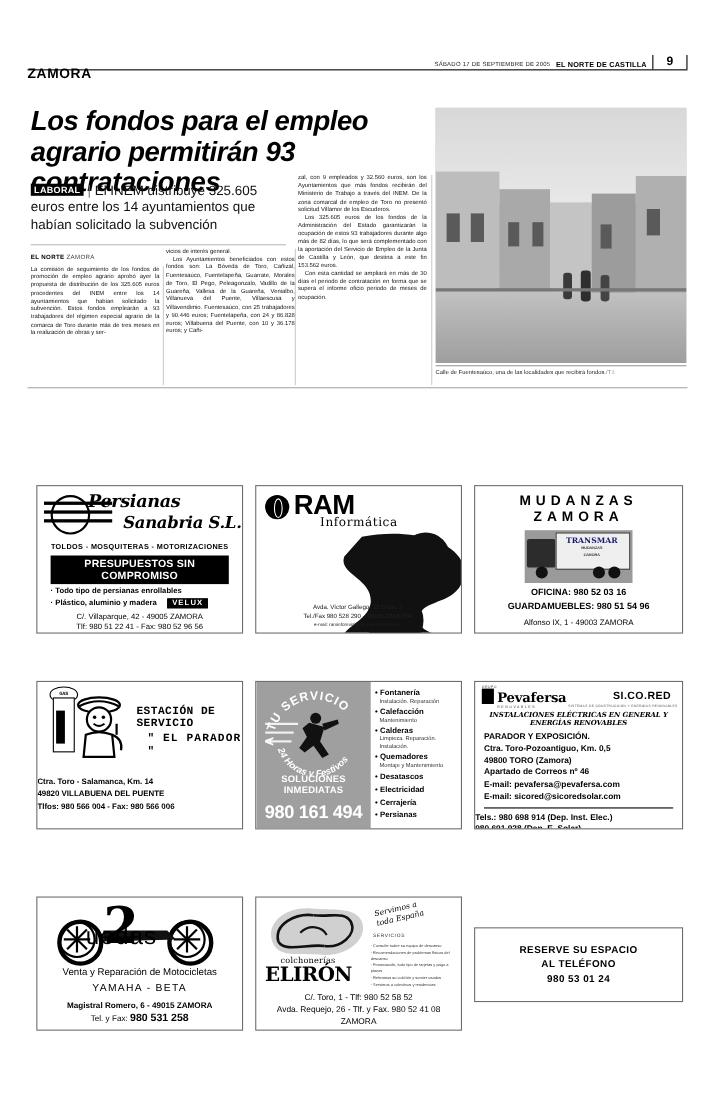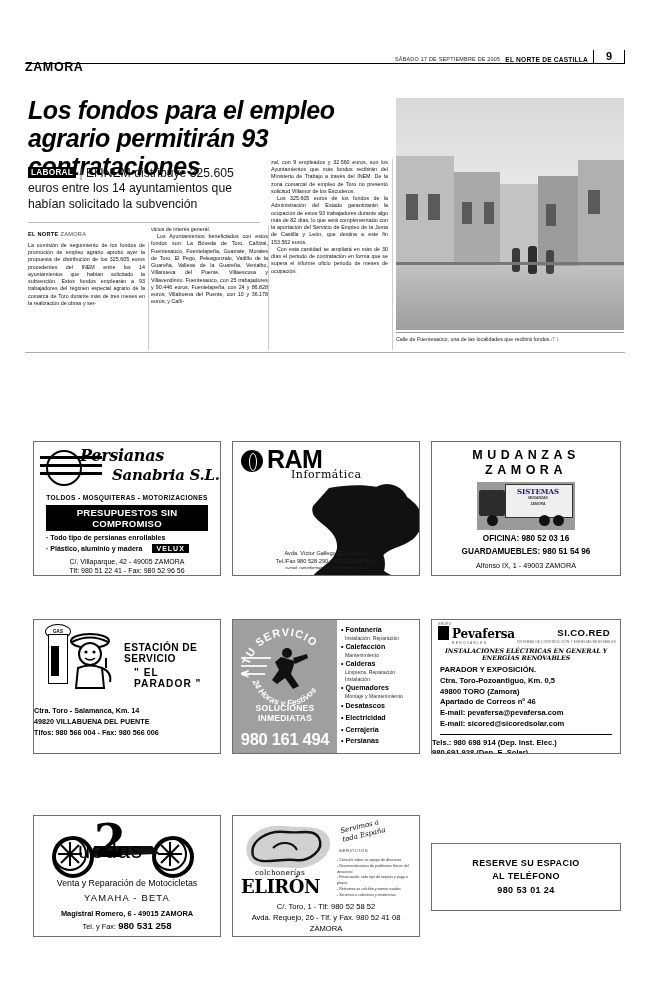--- a/index.html
+++ b/index.html
@@ -83,21 +83,21 @@
   .ram-addr .tiny{font-size:4.2px;}
 
   
   .mud-t1{font-size:12.5px;font-weight:bold;letter-spacing:4.5px;text-align:center;margin-top:6px;}
   .mud-t2{font-size:12.5px;font-weight:bold;letter-spacing:4.5px;text-align:center;margin-top:1px;}
   .mud-pic{margin:5px auto 0;width:98px;height:48px;background:#9a9a9a;position:relative;overflow:hidden;}
   .mud-line{font-size:8.2px;font-weight:bold;text-align:center;margin-top:4px;}
   .mud-addr{font-size:7.2px;text-align:center;margin-top:5px;}
 
   
-  .est-wrap{position:relative;height:84px;}
+  .est-wrap{position:relative;height:84px;font-family:Liberation Mono, monospace;}
   .est-pump{position:absolute;left:14px;top:14px;width:18px;height:48px;border:1.6px solid #000;background:#fff;}
   .est-pumptop{position:absolute;left:11px;top:4px;width:24px;height:13px;border:1.6px solid #000;border-radius:50%;font-size:4.6px;font-weight:bold;text-align:center;line-height:13px;}
   .est-pumpfill{position:absolute;left:17px;top:26px;width:8px;height:30px;background:#000;}
   .est-man{position:absolute;left:32px;top:10px;width:52px;height:62px;}
   .est-t1{position:absolute;left:90px;top:22px;font-size:10.2px;font-weight:bold;letter-spacing:.4px;}
   .est-t2{position:absolute;left:100px;top:47px;font-size:10.2px;font-weight:bold;letter-spacing:1px;}
   .est-addr{font-size:7.2px;font-weight:bold;text-align:left;line-height:1.5;margin-top:2px;}
 
   
   .ats-left{position:absolute;left:0;top:0;width:104px;height:100%;background:#9f9f9f;}
@@ -264,21 +264,21 @@
       <div class="tiny">e-mail: raminformatica@raminformatica.es</div>
     </div>
   </div>
 
   <div class="ad r1 cC">
     <div class="mud-t1">MUDANZAS</div>
     <div class="mud-t2">ZAMORA</div>
     <div class="mud-pic">
       <div style="position:absolute;left:2px;top:8px;width:26px;height:26px;background:#2c2c2c;border-radius:2px;"></div>
       <div style="position:absolute;left:28px;top:2px;width:66px;height:32px;background:#efefef;border:1px solid #333;"></div>
-      <div style="position:absolute;left:32px;top:5px;width:58px;text-align:center;font-size:7px;font-weight:bold;font-family:'DejaVu Serif',serif;color:#1a1a70;">SISTEMAS</div>
+      <div style="position:absolute;left:32px;top:5px;width:58px;text-align:center;font-size:7px;font-weight:bold;font-family:'DejaVu Serif',serif;color:#1a1a70;">TRANSMAR</div>
       <div style="position:absolute;left:32px;top:14px;width:58px;text-align:center;font-size:3.4px;font-weight:bold;color:#333;">MUDANZAS</div>
       <div style="position:absolute;left:32px;top:20px;width:58px;text-align:center;font-size:3.4px;font-weight:bold;color:#333;">ZAMORA</div>
       <div style="position:absolute;left:10px;top:33px;width:11px;height:11px;border-radius:50%;background:#111;"></div>
       <div style="position:absolute;left:62px;top:33px;width:11px;height:11px;border-radius:50%;background:#111;"></div>
       <div style="position:absolute;left:76px;top:33px;width:11px;height:11px;border-radius:50%;background:#111;"></div>
     </div>
     <div class="mud-line">OFICINA: 980 52 03 16</div>
     <div class="mud-line">GUARDAMUEBLES: 980 51 54 96</div>
     <div class="mud-addr">Alfonso IX, 1 - 49003 ZAMORA</div>
   </div>

